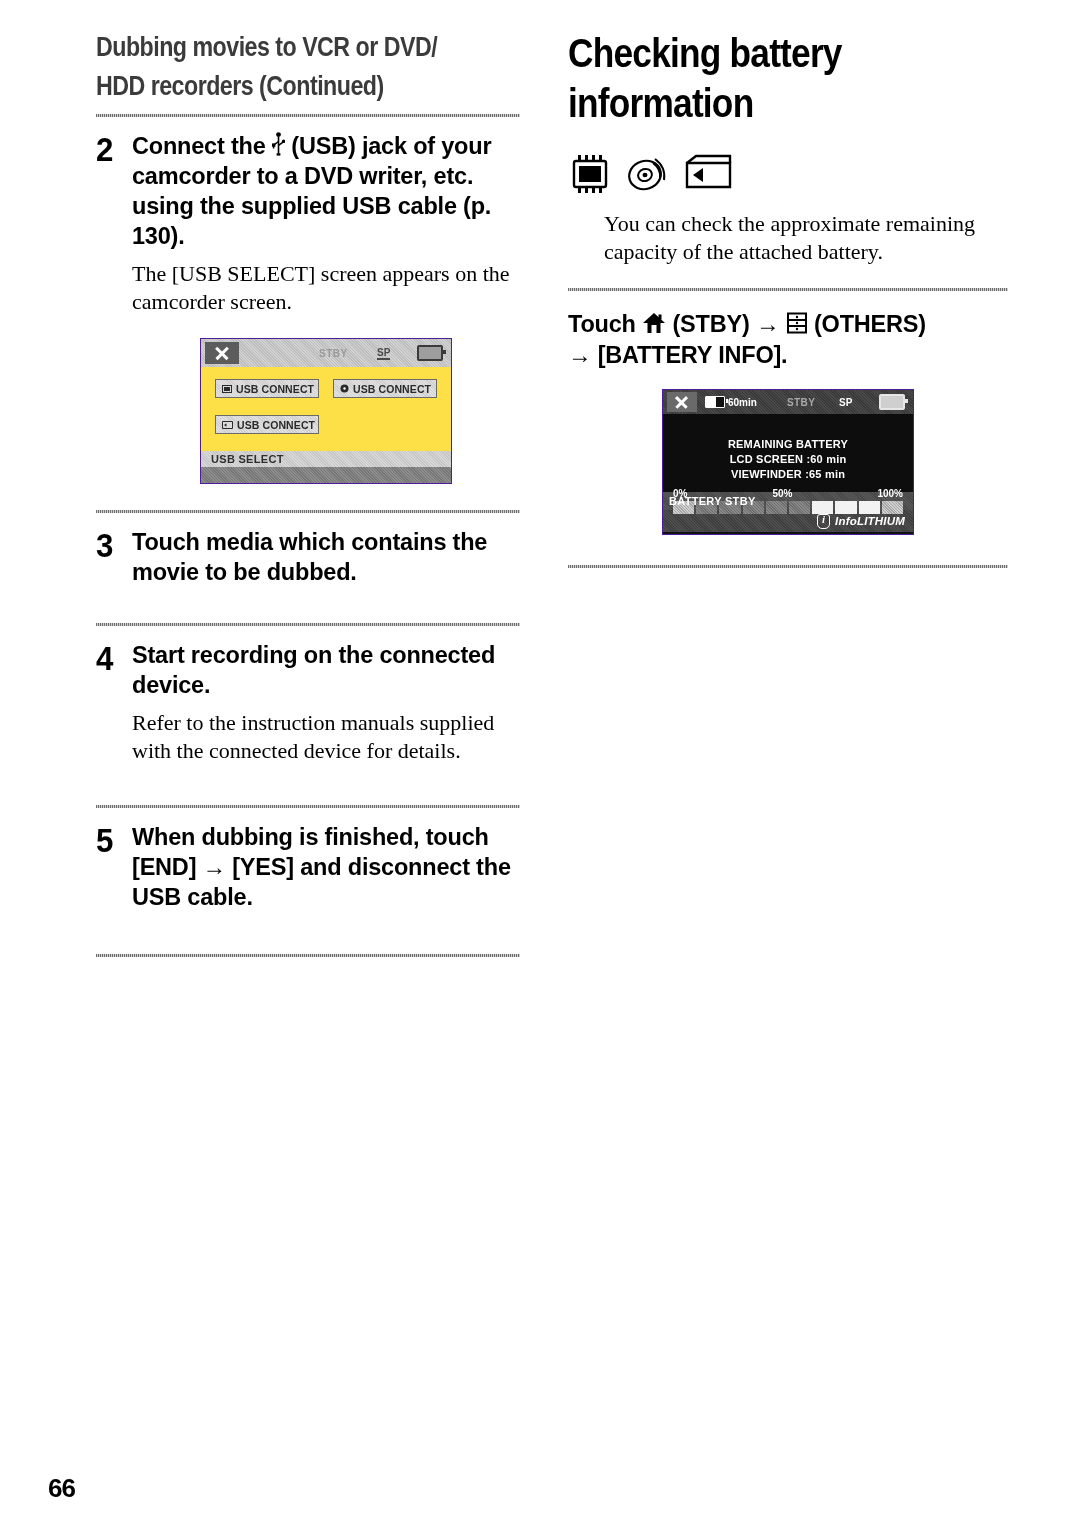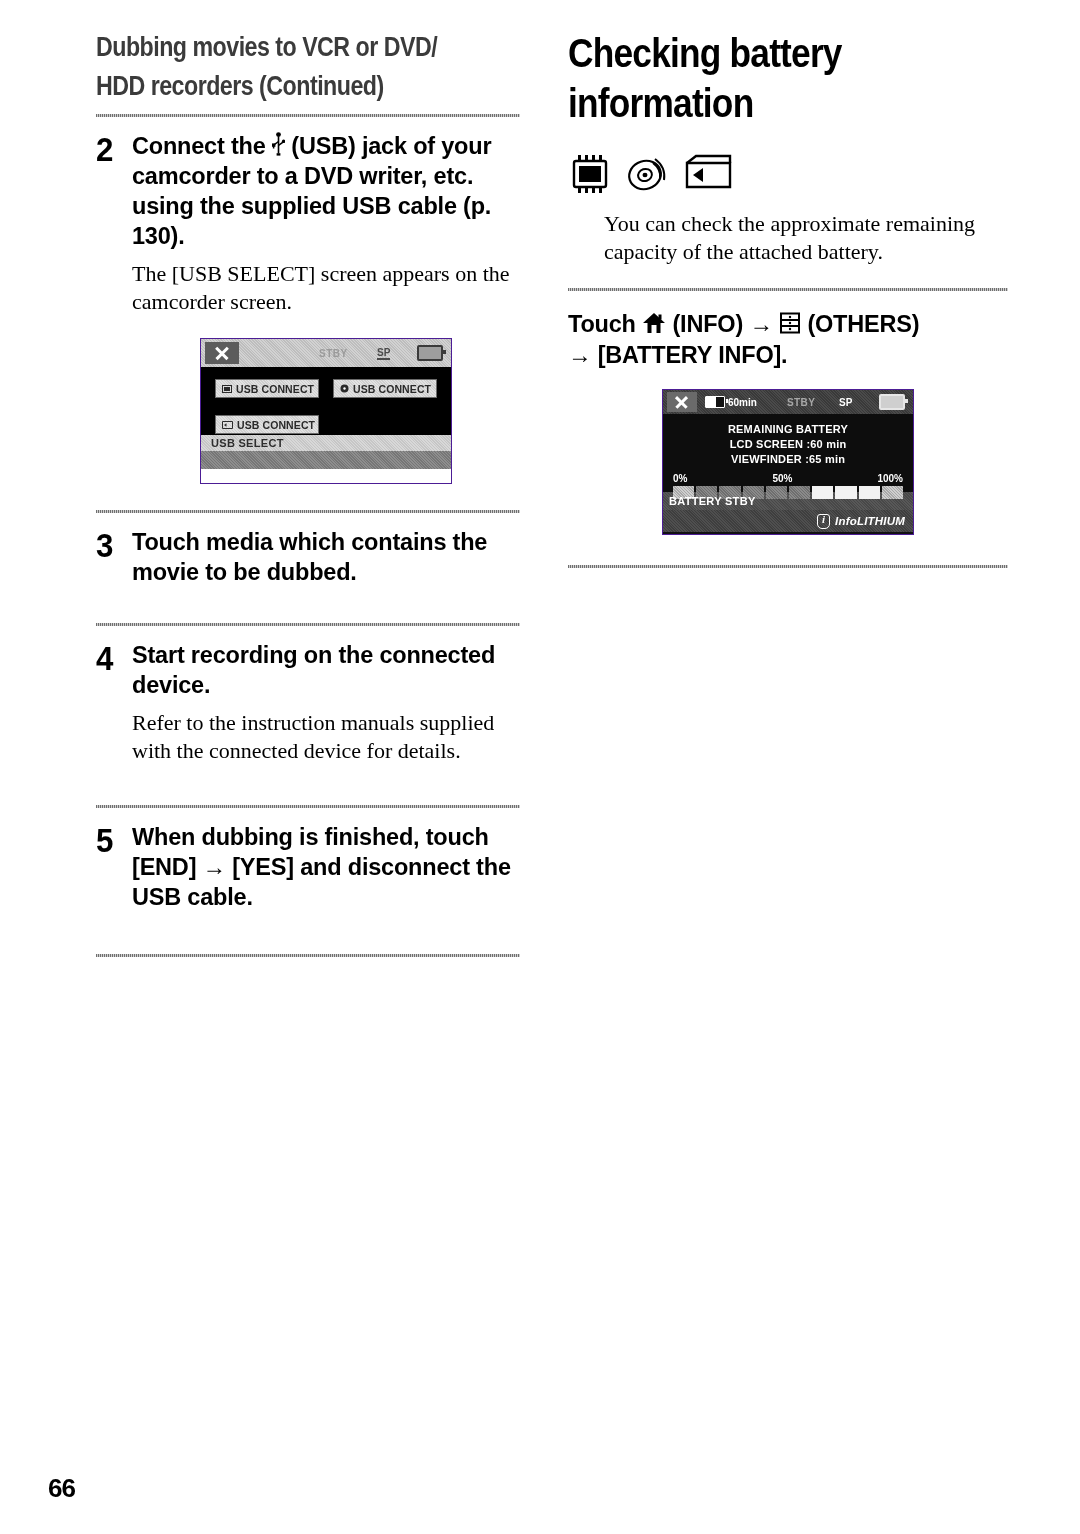--- a/index.html
+++ b/index.html
@@ -229,22 +229,22 @@
     position: absolute;
     right: -5px;
     top: 3px;
     width: 3px;
     height: 4px;
     background: #3a3a3a;
   }
 
   .usb-buttons {
     position: relative;
-    height: 68px;
-    background: #000000;
+    height: 84px;
+    background: #fde047;
   }
   .usb-btn {
     position: absolute;
     border: 1.5px solid #6a6a6a;
     background: repeating-linear-gradient(
       45deg, #e2e2e2 0 1px, #cfcfcf 1px 2px);
     height: 19px;
     display: flex;
     align-items: center;
     gap: 4px;
@@ -372,21 +372,21 @@
     width: 3px;
     height: 4px;
     background: #e6e6e6;
   }
 
   .batt-mid {
     height: 78px;
     background: #0d0d0d;
     color: #fff;
     text-align: center;
-    padding-top: 8px;
+    padding-top: 23px;
     box-sizing: border-box;
   }
   .batt-mid .ln {
     font-size: 11px;
     font-weight: bold;
     line-height: 15px;
     letter-spacing: 0.2px;
   }
   .gauge {
     margin-top: 6px;
@@ -645,21 +645,21 @@
 
     <div class="touch-line">
       <span>Touch</span>
       <span class="ico">
         <svg width="24" height="22" viewBox="0 0 24 22">
           <path d="M12 1 L23 11 H18.5 V21 H5.5 V11 H1 Z" fill="#000"></path>
           <rect x="9.5" y="13" width="5" height="8" fill="#fff"></rect>
           <rect x="16.5" y="2.5" width="3" height="5" fill="#000"></rect>
         </svg>
       </span>
-      <span>(INFO)</span>
+      <span>(STBY)</span>
       <span>→</span>
       <span class="ico">
         <svg width="22" height="22" viewBox="0 0 22 22">
           <rect x="2" y="1.5" width="18" height="19" fill="none" stroke="#000" stroke-width="2"></rect>
           <line x1="2" y1="8" x2="20" y2="8" stroke="#000" stroke-width="2"></line>
           <line x1="2" y1="14" x2="20" y2="14" stroke="#000" stroke-width="2"></line>
           <circle cx="11" cy="5" r="1.2" fill="#000"></circle>
           <circle cx="11" cy="11" r="1.2" fill="#000"></circle>
           <circle cx="11" cy="17" r="1.2" fill="#000"></circle>
         </svg>

